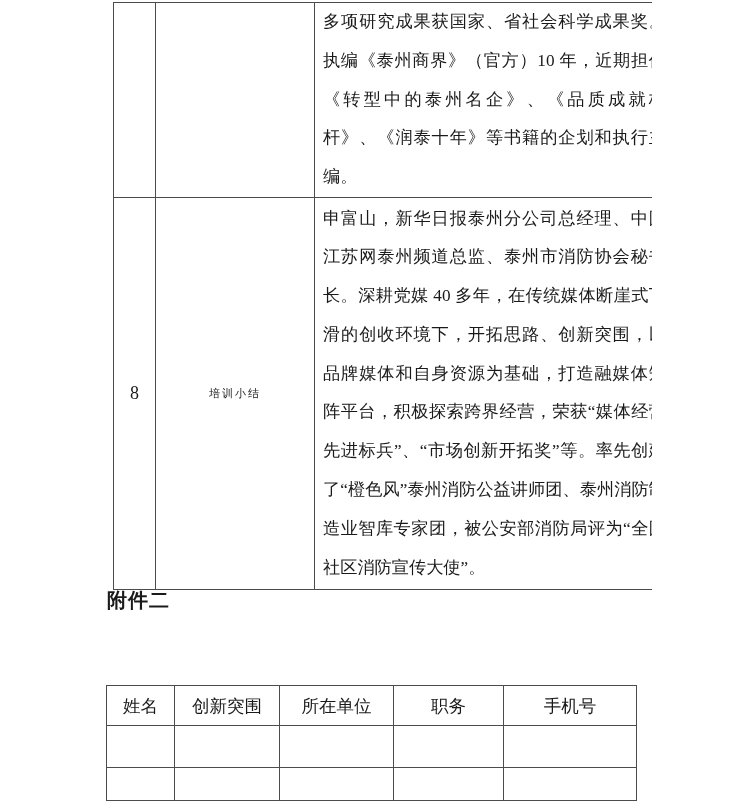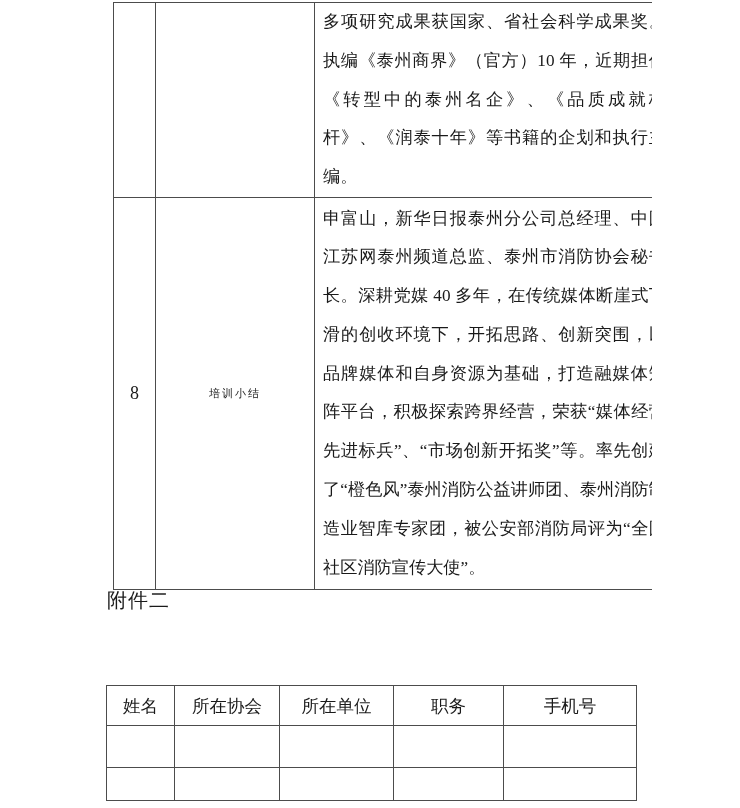--- a/index.html
+++ b/index.html
@@ -24,21 +24,21 @@
   td.c-num{text-align:center;vertical-align:middle;font-size:18px;}
   td.c-label{text-align:center;vertical-align:middle;font-size:11px;letter-spacing:2px;}
   td.c-content{
     padding:0 8px;font-size:17.2px;line-height:38.8px;
     text-align:justify;text-justify:inter-ideograph;vertical-align:middle;
   }
 
   
   .attachment-heading{
     position:absolute;left:107px;top:586px;
-    font-size:20px;font-weight:normal;line-height:28px;letter-spacing:1px;
+    font-size:20px;font-weight:bold;line-height:28px;letter-spacing:1px;
   }
 
   
   .form-title{
     position:absolute;left:86px;top:651px;width:550px;text-align:center;
     font-size:19px;font-weight:bold;line-height:26px;letter-spacing:1px;
   }
 
   
   .form-table{
@@ -90,21 +90,21 @@
     <colgroup>
       <col class="f1">
         <col class="f2">
         <col class="f3">
         <col class="f4">
         <col class="f5">
     </colgroup>
     <thead>
       <tr>
         <th>姓名</th>
-        <th>所在协会</th>
+        <th>创新突围</th>
         <th>所在单位</th>
         <th>职务</th>
         <th>手机号</th>
       </tr>
     </thead>
     <tbody>
       <tr class="blank-1">
         <td></td>
         <td></td>
         <td></td>

